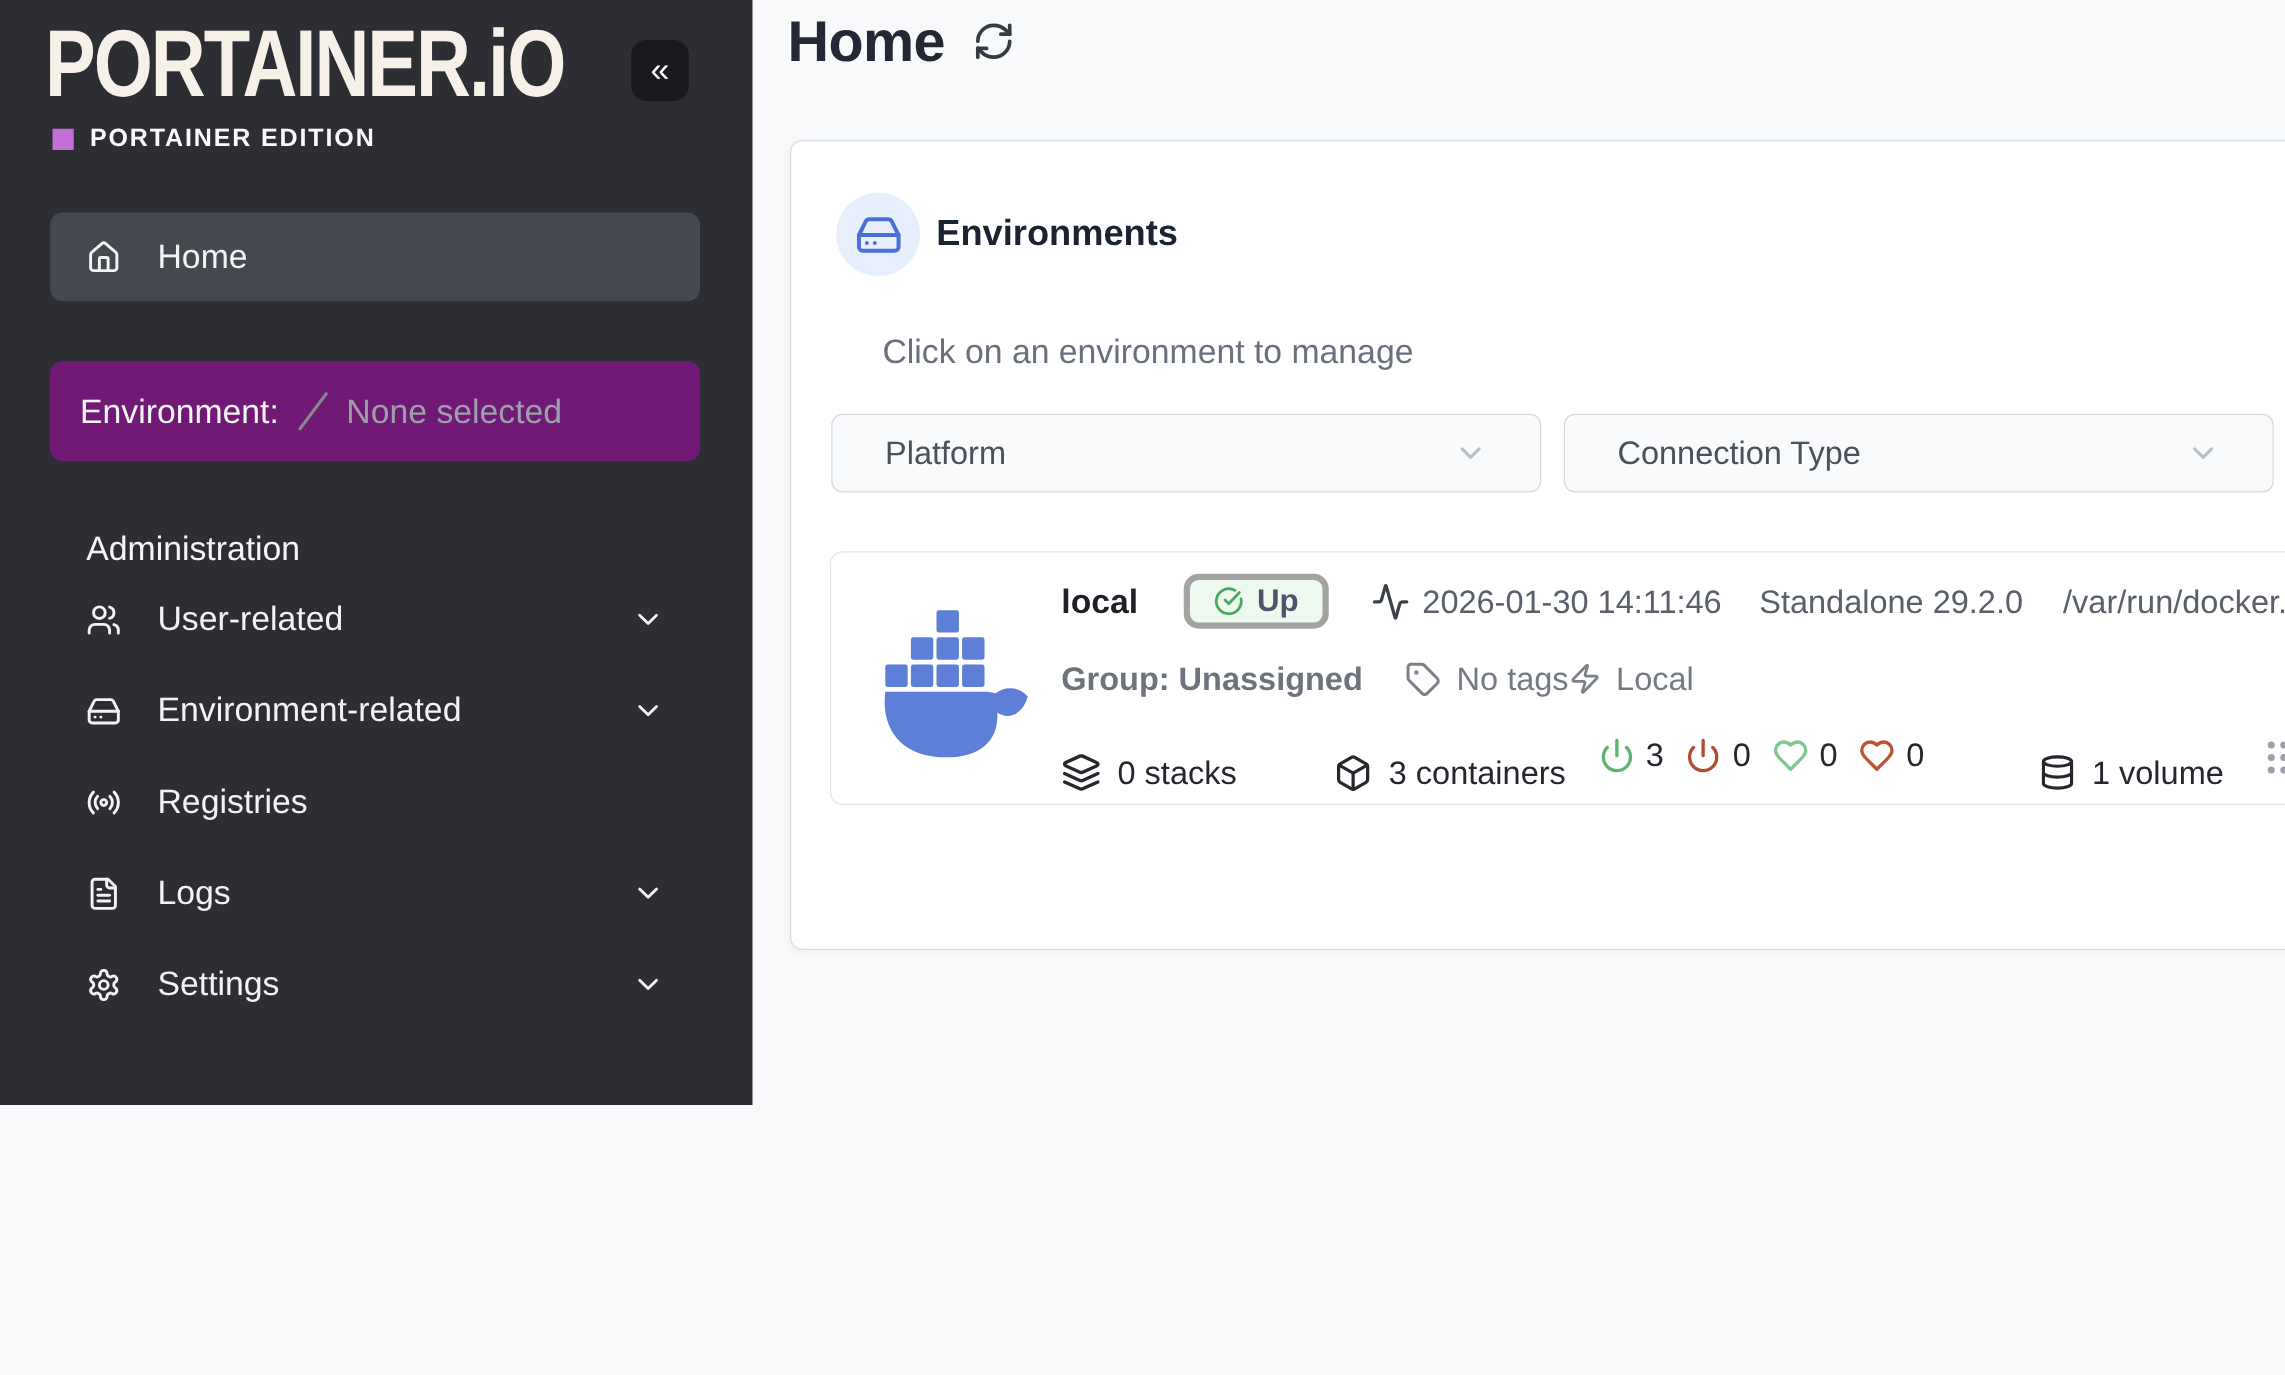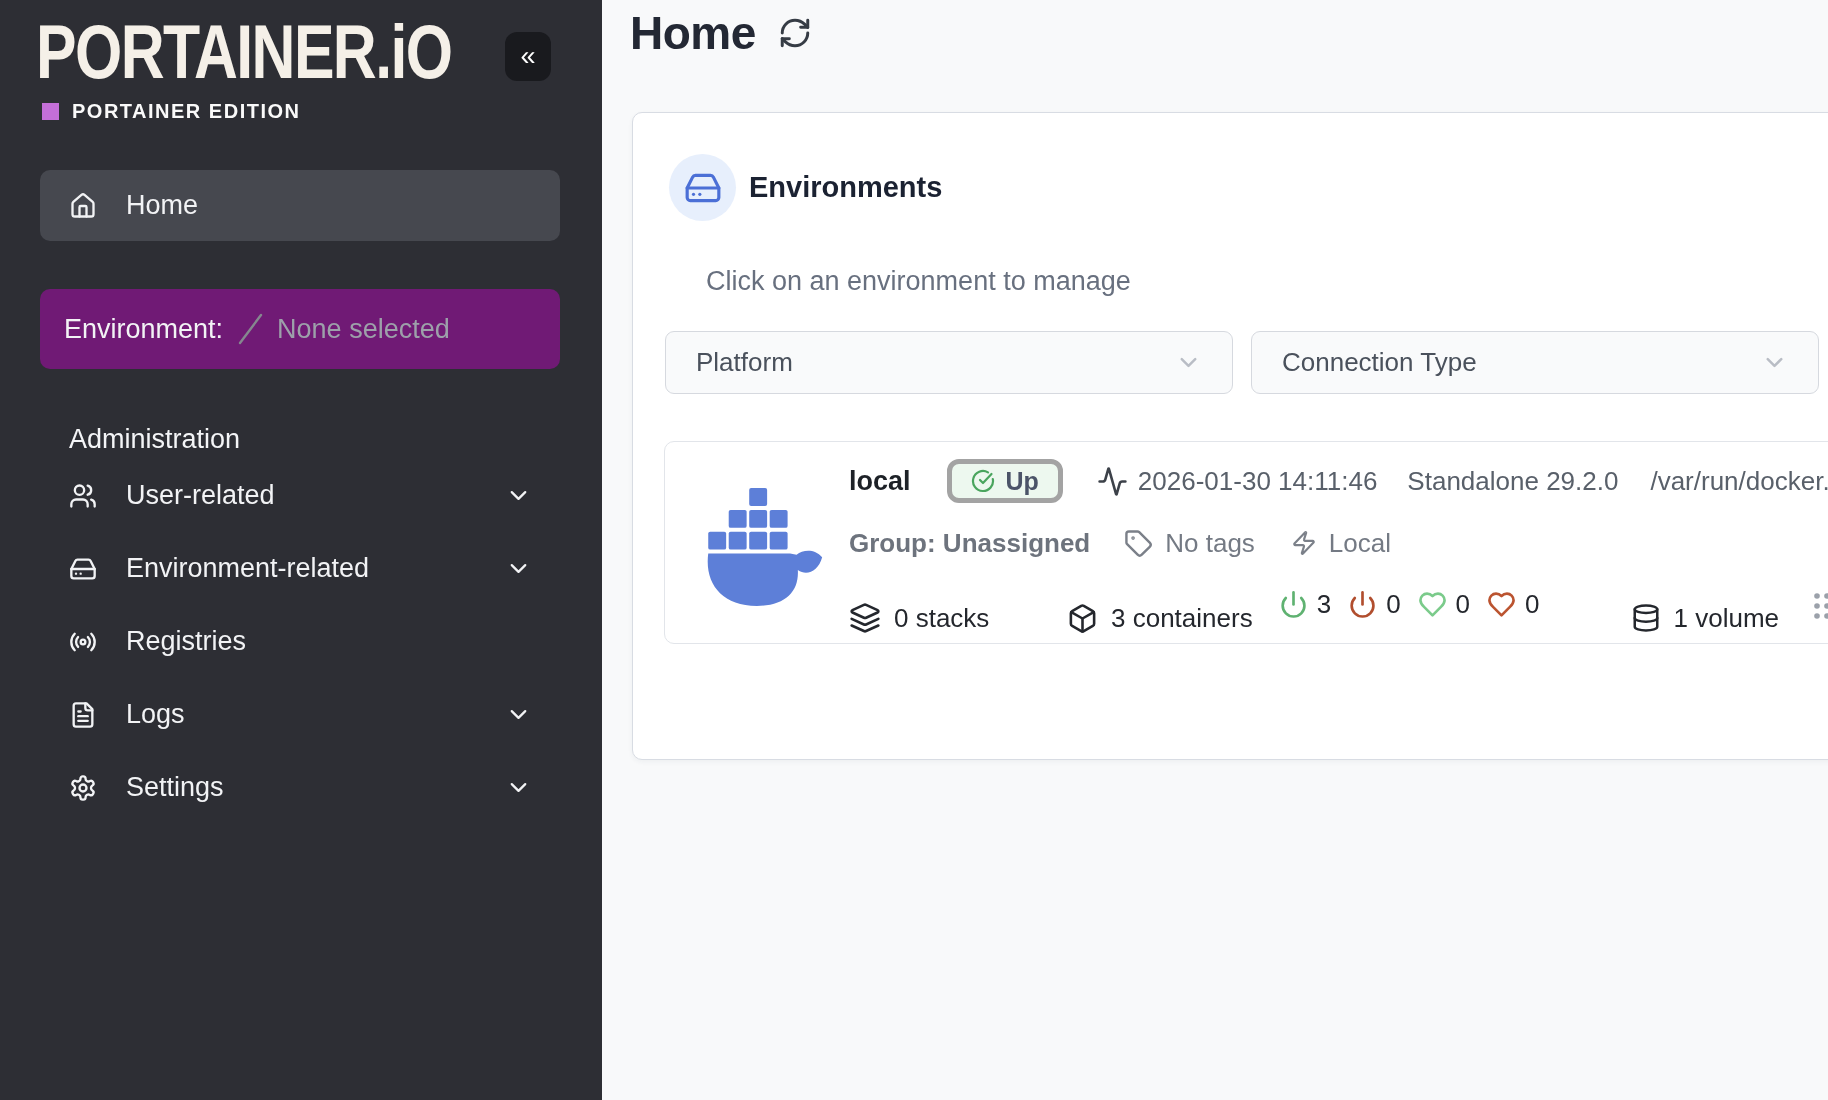--- a/index.html
+++ b/index.html
@@ -6,21 +6,21 @@
   html,body { width:1828px; height:1100px; }
   body {
     position:relative; overflow:hidden;
     font-family:"Liberation Sans", sans-serif;
     background:#f8f9fa; color:#242936;
   }
   svg { display:block; }
 
   
   .sidebar {
-    position:absolute; left:0; top:0; width:602px; height:1100px;
+    position:absolute; left:0; top:0; width:602px; height:884px;
     background:#2d2e34; color:#f2f3f5;
   }
   .logo-text {
     position:absolute; left:36px; top:16px;
     font-size:76px; font-weight:bold; letter-spacing:-2px; line-height:72px;
     color:#f5f0e8; white-space:nowrap;
     transform:scaleX(.8); transform-origin:left top;
   }
   .collapse-btn {
     position:absolute; left:505px; top:32px; width:46px; height:49px;
@@ -70,21 +70,21 @@
     border-radius:50%; background:#e7effc;
     display:flex; align-items:center; justify-content:center;
   }
   .widget-title { position:absolute; left:116px; top:58px; font-size:29px; font-weight:bold; color:#1b2232; }
   .widget-subtitle { position:absolute; left:73px; top:153px; font-size:27px; color:#68707f; }
 
   .filter {
     position:absolute; top:218px; width:568px; height:63px;
     background:#f9fafb; border:1px solid #d6d9df; border-radius:9px;
     display:flex; align-items:center; justify-content:space-between;
-    padding:0 30px; font-size:26px; color:#4a515c; cursor:pointer;
+    padding:0 42px; font-size:26px; color:#4a515c; cursor:pointer;
   }
   .filter-platform { left:32px; }
   .filter-connection { left:618px; }
 
   .env-card {
     position:absolute; left:31px; top:328px; width:1270px; height:203px;
     background:#ffffff; border:1px solid #e2e5ea; border-radius:10px; cursor:pointer;
   }
   .docker-logo { position:absolute; left:33px; top:40px; }
 
@@ -100,21 +100,21 @@
   .status-badge-text { font-size:25px; font-weight:bold; color:#4b5468; }
   .meta-text { font-size:26px; color:#59606a; }
   .m-r30 { margin-right:30px; } .m-r32 { margin-right:32px; } .m-r10 { margin-right:10px; }
 
   .row2 {
     position:absolute; left:184px; top:82px; height:38px;
     display:flex; align-items:center; white-space:nowrap; font-size:26px; color:#747a84;
   }
   .group-text { font-weight:bold; color:#6d737d; margin-right:34px; }
   .row2-icon { margin-right:12px; }
-  .row2 .gap { margin-right:36px; }
+  .row2 .gap { }
 
   .row3 {
     position:absolute; left:184px; top:142px; height:40px;
     display:flex; align-items:center; white-space:nowrap; font-size:26px; color:#24272d;
   }
   .stat { display:flex; align-items:center; gap:13px;margin-top:28px; }
   .stat-stacks { width:218px; }
   .stat-containers { margin-right:26px; }
   .count-group { display:flex; align-items:center; gap:9px; margin-right:17px; }
   .stat-volume { margin-left:74px; }

